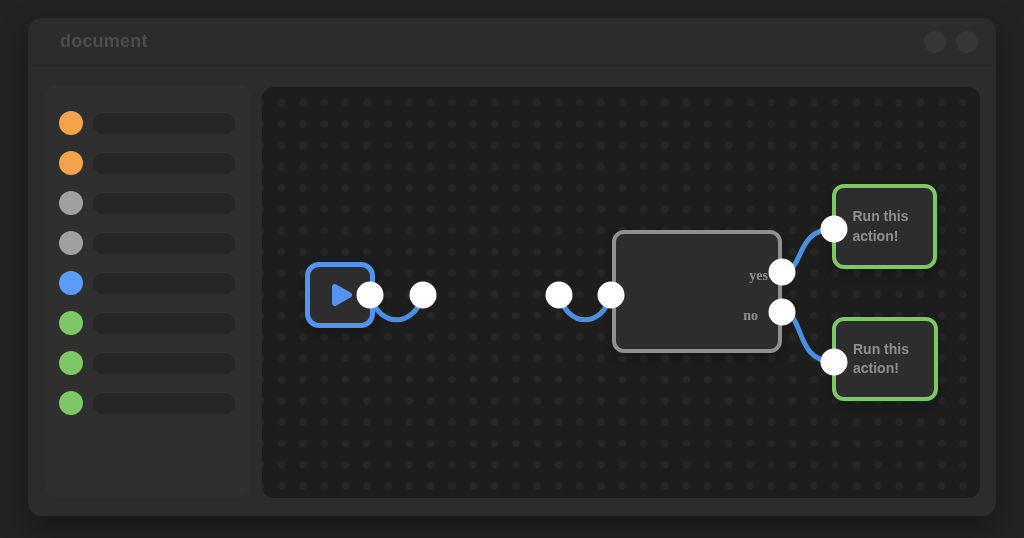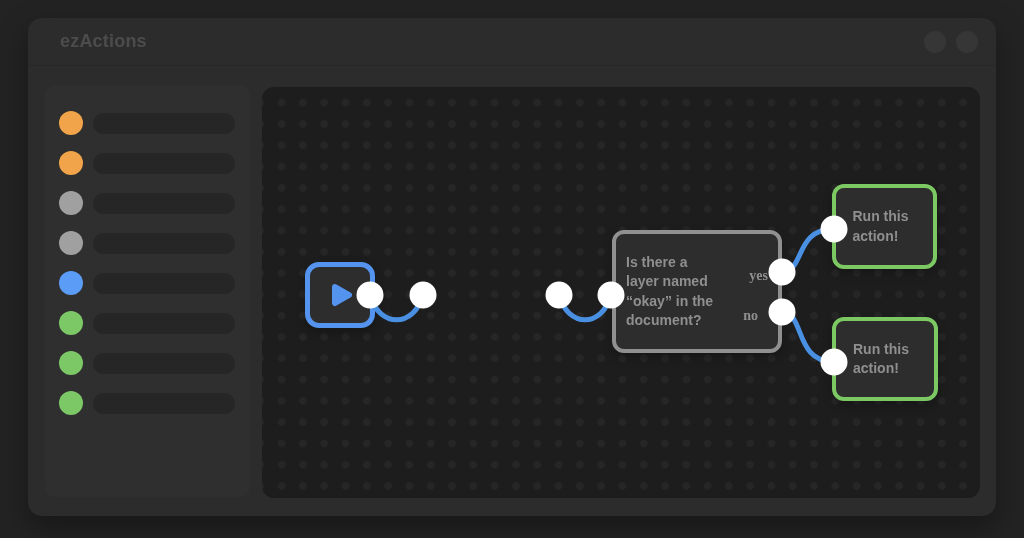--- a/index.html
+++ b/index.html
@@ -74,21 +74,21 @@
   .port { }
 
   .play-icon { display:block; margin-left:4px; }
 </style>
 </head>
 <body>
 
 <div class="window">
 
   <div class="titlebar">
-    <div class="title">ezActions</div>
+    <div class="title">document</div>
     <div class="win-controls">
       <button class="win-btn"></button>
       <button class="win-btn"></button>
     </div>
   </div>
 
   <div class="sidebar">
     <div>
         <div class="side-row">
           <span class="dot" style="background: rgb(241, 164, 74);"></span>
@@ -128,21 +128,20 @@
   <div class="canvas">
 
     <div class="node node-start" style="border-color: rgb(84, 147, 238); color: rgb(84, 147, 238);">
       <svg class="play-icon" width="24" height="26" viewBox="0 0 24 26">
         <path d="M5 5 L19 13 L5 21 Z" fill="currentColor" stroke="currentColor" stroke-width="6" stroke-linejoin="round"></path>
       </svg>
     </div>
 
 
     <div class="node node-decision" style="border-color: rgb(144, 144, 144);">
-      <div class="node-label">Is there a layer named “okay” in the document?</div>
       <div class="branch-label branch-yes">yes</div>
       <div class="branch-label branch-no">no</div>
     </div>
 
     <div class="node node-result1" style="border-color: rgb(124, 200, 99);">
       <div class="node-label">Run this action!</div>
     </div>
 
     <div class="node node-result2" style="border-color: rgb(124, 200, 99);">
       <div class="node-label">Run this action!</div>

